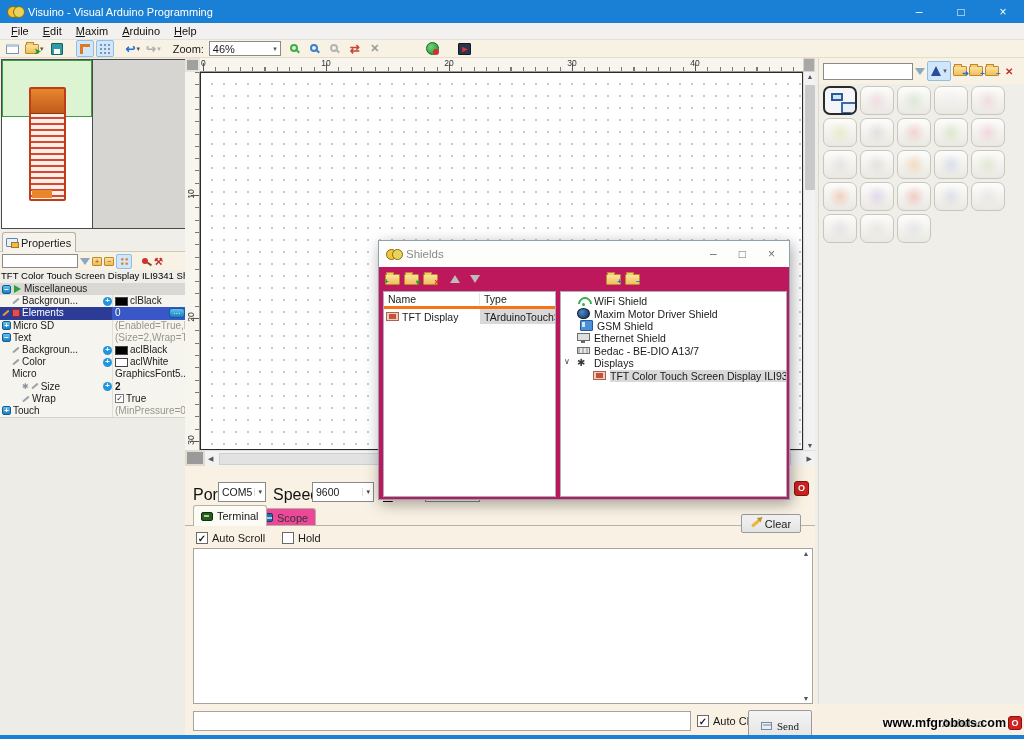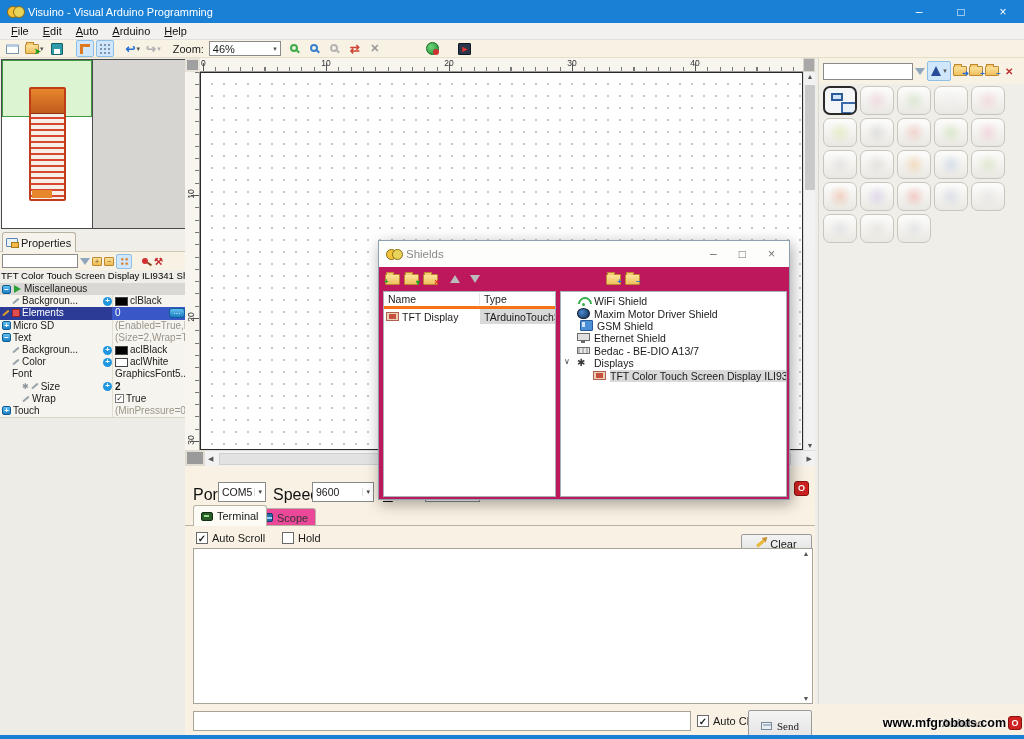--- a/index.html
+++ b/index.html
@@ -213,21 +213,21 @@
     <span class="cap-btns">
       <span class="cap-btn">–</span>
       <span class="cap-btn">□</span>
       <span class="cap-btn close">×</span>
     </span>
   </div>
 
   <div id="menubar">
     <span class="menu-item">File</span>
     <span class="menu-item">Edit</span>
-    <span class="menu-item">Auto</span>
+    <span class="menu-item">Maxim</span>
     <span class="menu-item">Arduino</span>
     <span class="menu-item">Help</span>
   </div>
 
   <div id="toolbar">
     <span class="tb-btn">
         <span class="ic-new"></span>
       </span>
     <span class="tb-btn">
         <span class="ic-folder">
@@ -374,21 +374,21 @@
           <span class="plabel">Color</span>
           <span class="plusc">+</span>
         </div>
         <div class="pval">
           <span class="swatch" style="background: rgb(255, 255, 255);"></span>
           <span class="pv">aclWhite</span>
         </div>
       </div>
       <div class="prow">
         <div class="pname" style="padding-left: 12px;">
-          <span class="plabel">Font</span>
+          <span class="plabel">Micro</span>
         </div>
         <div class="pval">
           <span class="pv">GraphicsFont5...</span>
         </div>
       </div>
       <div class="prow">
         <div class="pname" style="padding-left: 22px;">
           <span class="g-gear">✱</span>
           <span class="g-wrench"></span>
           <span class="plabel">Size</span>
@@ -485,21 +485,21 @@
     <div id="tabline"></div>
 
     <span class="chk" style="left:11px; top:66px;">
         <span class="box">✓</span>
         <span>Auto Scroll</span>
       </span>
     <span class="chk" style="left:97px; top:66px;">
         <span class="box"></span>
         <span>Hold</span>
       </span>
-    <span class="btn" style="left:556px; top:68px; width:71px; height:19px;text-align:center;">
+    <span class="btn" style="left:556px; top:48px; width:60px; height:19px;text-align:center;">
         <span class="ic-broom"></span>
         <span>Clear</span>
       </span>
 
     <div id="term-out">
       <span class="sa" style="top:1px;">▲</span>
       <span class="sa" style="bottom:1px;">▼</span>
     </div>
 
     <input id="send-input" style="">

